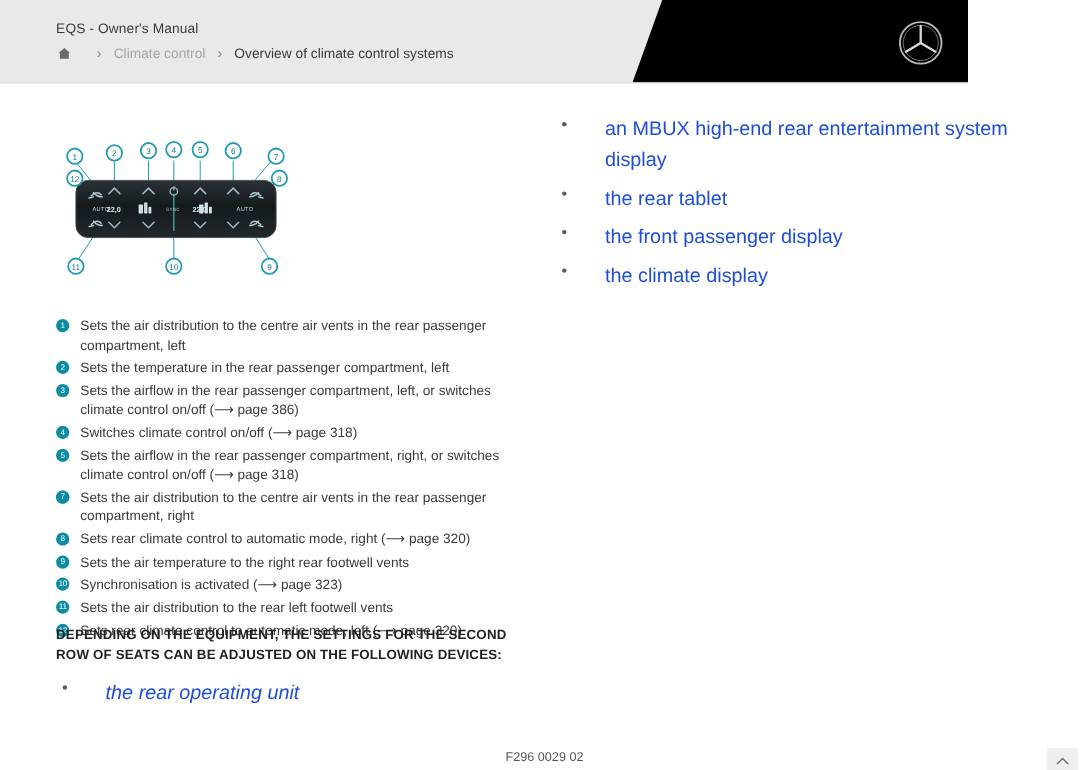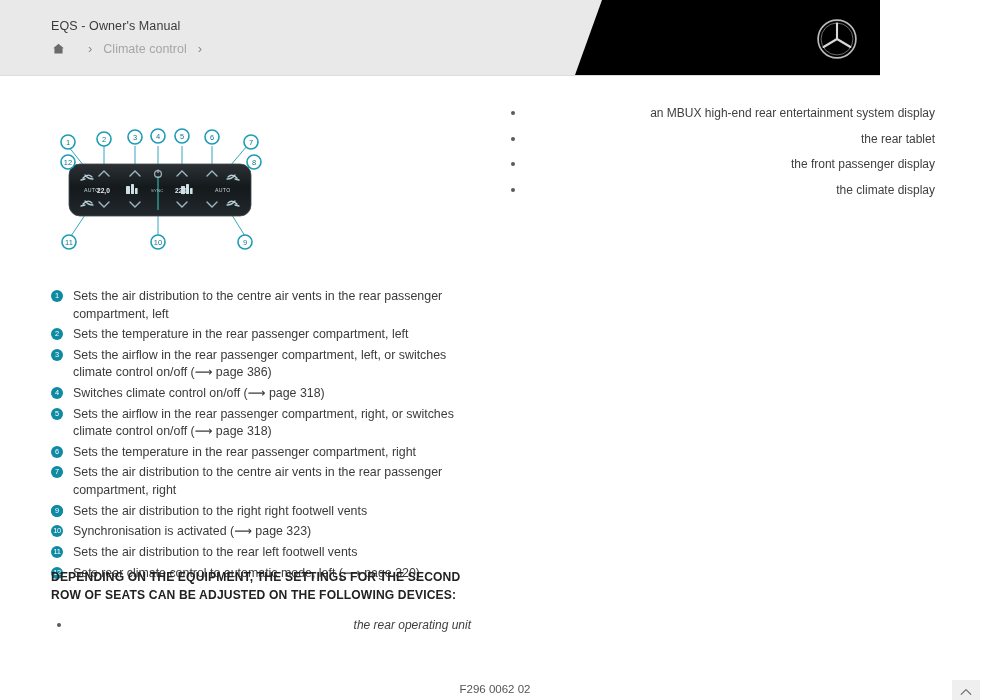--- a/index.html
+++ b/index.html
@@ -99,25 +99,24 @@
 
   
   ul.bullets {
     list-style: none;
     margin: 0;
     padding: 0;
   }
   ul.bullets li {
     position: relative;
     padding-left: 45px;
-    font-size: 12px;
+    font-size: 18px;
     line-height: 1.55;
-    color: #404040;
+    color: #1d4ed8;
     margin-bottom: 7px;
-    text-align: right;
   }
   ul.bullets li .dot {
     position: absolute;
     left: 6px;
     top: 7px;
     width: 4px;
     height: 4px;
     border-radius: 50%;
     background: #5a5a5a;
   }
@@ -232,20 +231,21 @@
 
   <div class="breadcrumb">
     <span class="crumb-home">
       <svg viewBox="0 0 16 16" width="13" height="13">
         <path d="M8 2 L1.5 7.6 L3 7.6 L3 14 L13 14 L13 7.6 L14.5 7.6 Z" fill="#6b6b6b"></path>
       </svg>
     </span>
     <span class="crumb-sep">›</span>
     <span class="crumb-link">Climate control</span>
     <span class="crumb-sep">›</span>
+    <span class="crumb-current">Overview of climate control systems</span>
   </div>
 </div>
 
 <div class="content">
 
   <div class="illustration">
     <svg viewBox="0 0 210 132" width="210" height="132">
       <defs>
         <linearGradient id="panelGrad" x1="0" y1="0" x2="0" y2="1">
           <stop offset="0%" stop-color="#2b3135"></stop>
@@ -363,39 +363,39 @@
     </ul>
   </div>
 
   <div class="legend">
     <ol class="legend-list">
       <li><span class="num">1</span><span>Sets the air distribution to the centre air vents in the rear passenger compartment, left</span></li>
       <li><span class="num">2</span><span>Sets the temperature in the rear passenger compartment, left</span></li>
       <li><span class="num">3</span><span>Sets the airflow in the rear passenger compartment, left, or switches climate control on/off (⟶ page 386)</span></li>
       <li><span class="num">4</span><span>Switches climate control on/off (⟶ page 318)</span></li>
       <li><span class="num">5</span><span>Sets the airflow in the rear passenger compartment, right, or switches climate control on/off (⟶ page 318)</span></li>
-      <li><span class="num">6</span><span>Sets the temperature in the rear passenger compartment, right</span></li>
+      <li><span class="num">6</span></li>
       <li><span class="num">7</span><span>Sets the air distribution to the centre air vents in the rear passenger compartment, right</span></li>
-      <li><span class="num">8</span></li>
-      <li><span class="num">9</span><span>Sets the air distribution to the right right footwell vents</span></li>
+      <li><span class="num">8</span><span>Sets rear climate control to automatic mode, right (⟶ page 320)</span></li>
+      <li><span class="num">9</span><span>Sets the air temperature to the right rear footwell vents</span></li>
       <li><span class="num">10</span><span>Synchronisation is activated (⟶ page 323)</span></li>
       <li><span class="num">11</span><span>Sets the air distribution to the rear left footwell vents</span></li>
       <li><span class="num">12</span><span>Sets rear climate control to automatic mode, left (⟶ page 320)</span></li>
     </ol>
   </div>
 
   <div class="section-heading">DEPENDING ON THE EQUIPMENT, THE SETTINGS FOR THE SECOND ROW OF SEATS CAN BE ADJUSTED ON THE FOLLOWING DEVICES:</div>
 
   <div class="bottom-bullets">
     <ul class="bullets">
       <li><span class="dot"></span><span>the rear operating unit</span></li>
     </ul>
   </div>
 
-  <div class="footer-code">F296 0062 02</div>
+  <div class="footer-code">F296 0029 02</div>
 
   <div class="side-btn btn-top">
     <span>
       <svg viewBox="0 0 20 20" width="16" height="16">
         <path d="M4 13 L10 7 L16 13" fill="none" stroke="#6d6d6d" stroke-width="1.5" stroke-linecap="round" stroke-linejoin="round"></path>
       </svg>
     </span>
   </div>
 
 </div>

